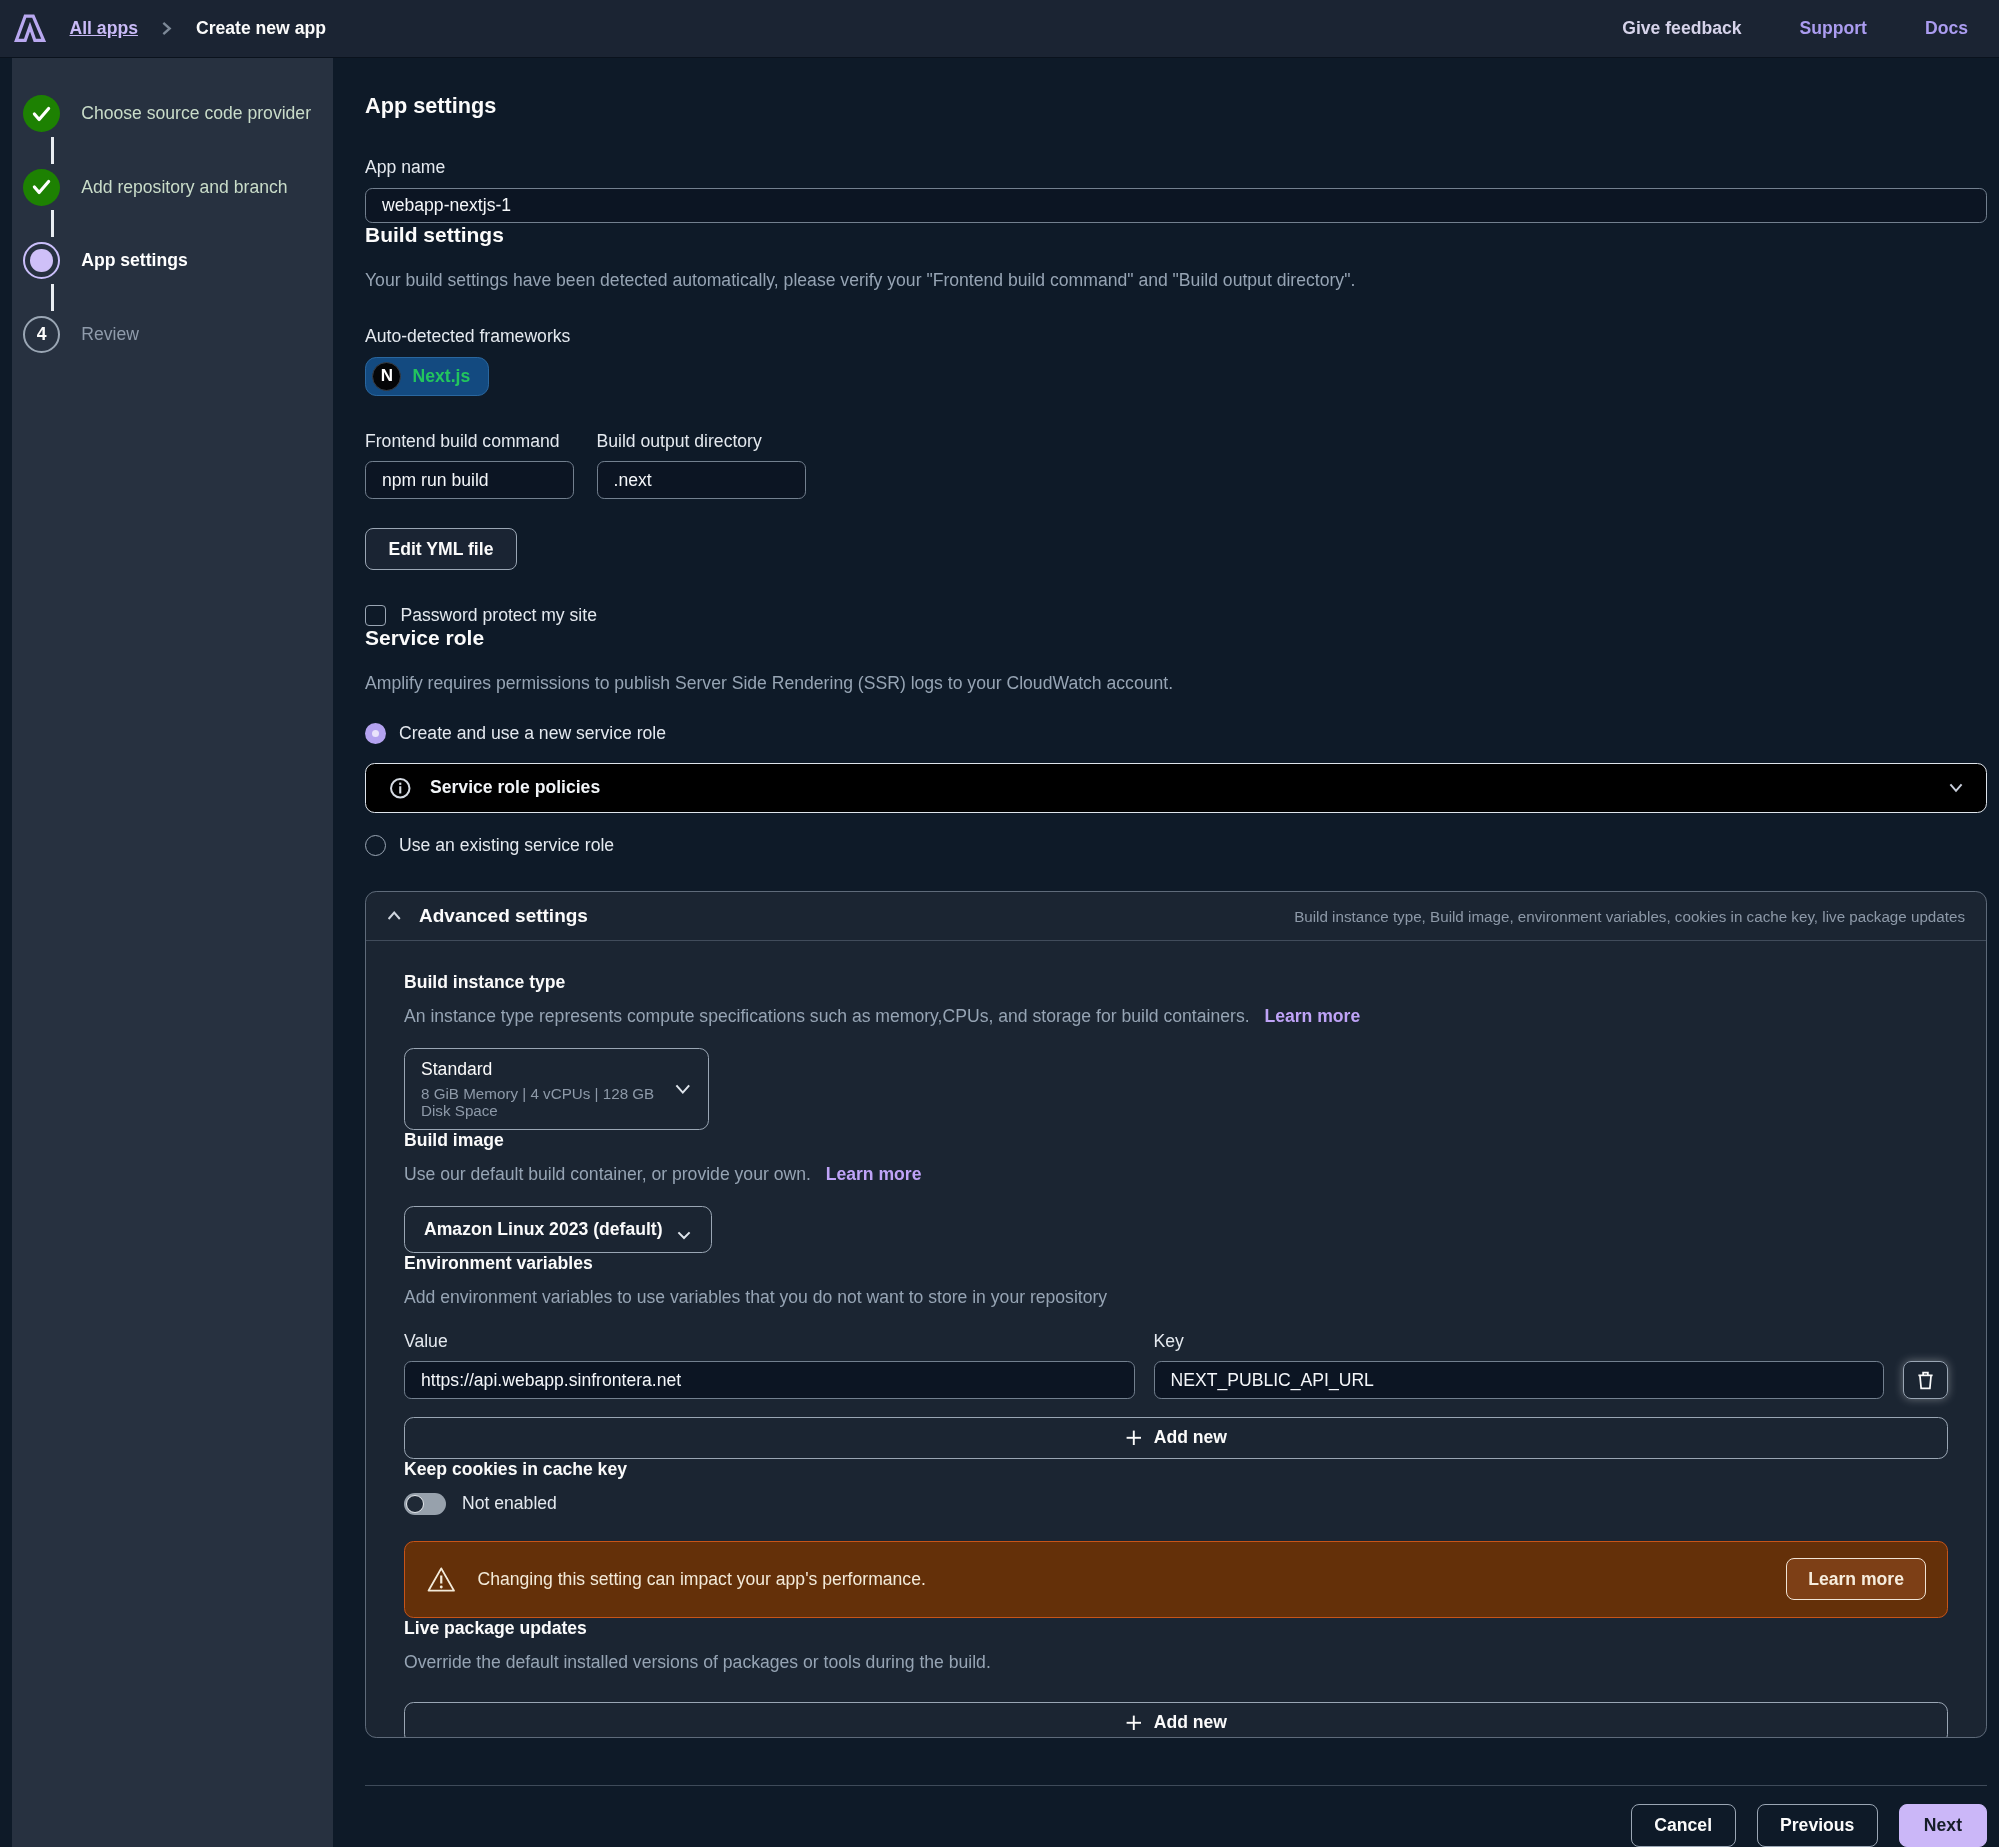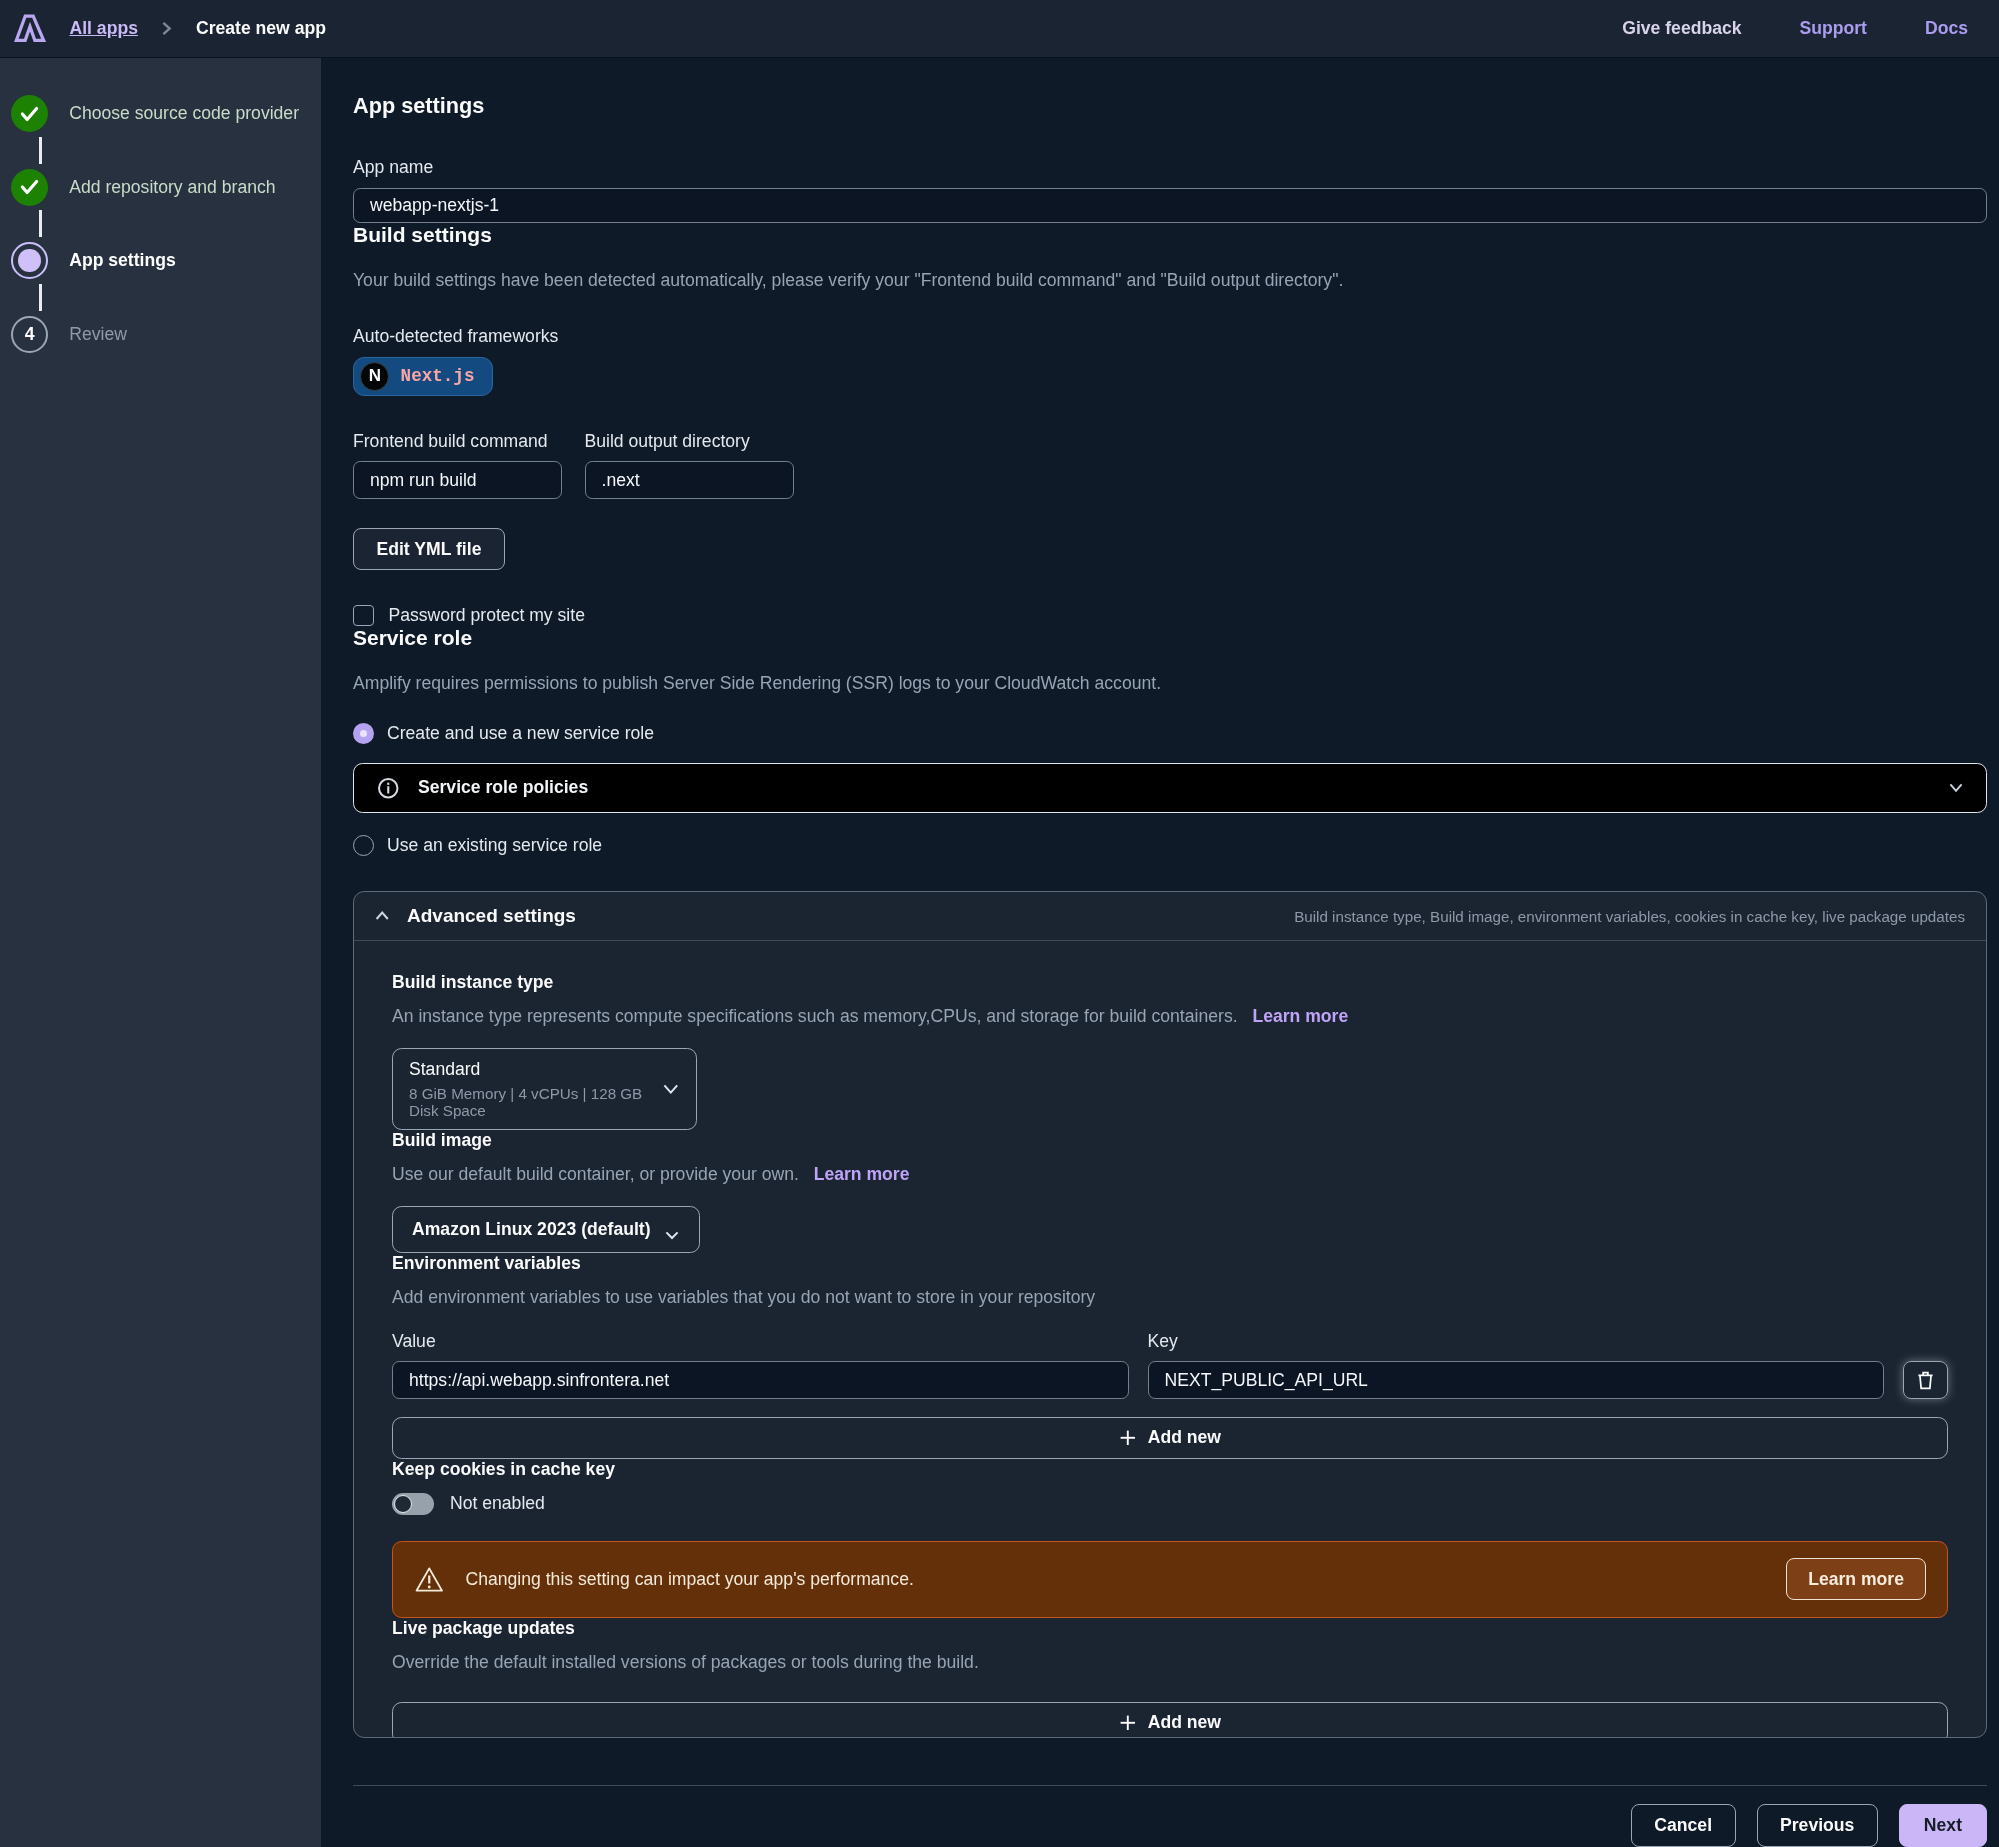--- a/index.html
+++ b/index.html
@@ -27,21 +27,21 @@
   .crumb-current { color:#fbfbfb; font-size:17.6px; font-weight:700; }
   .topbar-right { margin-left:auto; display:flex; align-items:center; gap:58px; }
   .top-link { font-size:17.6px; font-weight:700; cursor:pointer; }
   .top-link.light { color:#d6d3ea; }
   .top-link.purple { color:#ab9cf0; }
 
   
   .body-row { flex:1; display:flex; min-height:0; }
 
   
-  .sidebar { width:321px; flex:0 0 321px; background:#273140; padding:37px 16px 0 11.2px; }
+  .sidebar { width:321px; flex:0 0 321px; background:#273140; padding:37px 16px 0 11.2px;margin-left:12px; }
   .step { display:flex; align-items:center; gap:21px; }
   .step-circle {
     width:37px; height:37px; border-radius:50%; flex:0 0 37px;
     display:flex; align-items:center; justify-content:center;
   }
   .step-circle.done { background:#1d8102; }
   .step-circle.current { border:2.4px solid #cabffa; background:transparent; }
   .step-circle.current .dot { width:22.5px; height:22.5px; border-radius:50%; background:#cfc0f8; }
   .step-circle.future { border:2.4px solid #9aa6b4; color:#fbfbfb; font-size:17.6px; font-weight:700; }
   .step-label { font-size:17.6px; }
@@ -68,21 +68,21 @@
     display:inline-flex; align-items:center; gap:11.2px;
     background:#134a80; border:1.6px solid #2a679f; border-radius:11.2px;
     padding:4px 17.6px 4px 6.4px; cursor:pointer;
   }
   .badge-nextjs .n-circle {
     width:29px; height:29px; border-radius:50%; background:#050608;
     display:flex; align-items:center; justify-content:center;
     color:#ffffff; font-size:17px; font-weight:700;
     border:0.8px solid #3a3f46;
   }
-  .badge-nextjs .n-label { color:#fca5a5; font-size:17.6px; font-weight:700;font-family:Liberation Mono, monospace; }
+  .badge-nextjs .n-label { color:#22c55e; font-size:17.6px; font-weight:700; }
 
   .inline-fields { display:flex; gap:22.5px; }
   .inline-fields .text-input { width:209px; }
 
   .btn-secondary {
     display:inline-flex; align-items:center; justify-content:center;
     background:#1a2433; border:1.6px solid #9aa6b4; border-radius:8px;
     color:#fbfbfb; font-size:17.6px; font-weight:700;
     padding:9.6px 22.5px; cursor:pointer; font-family:"Liberation Sans", sans-serif;
   }

